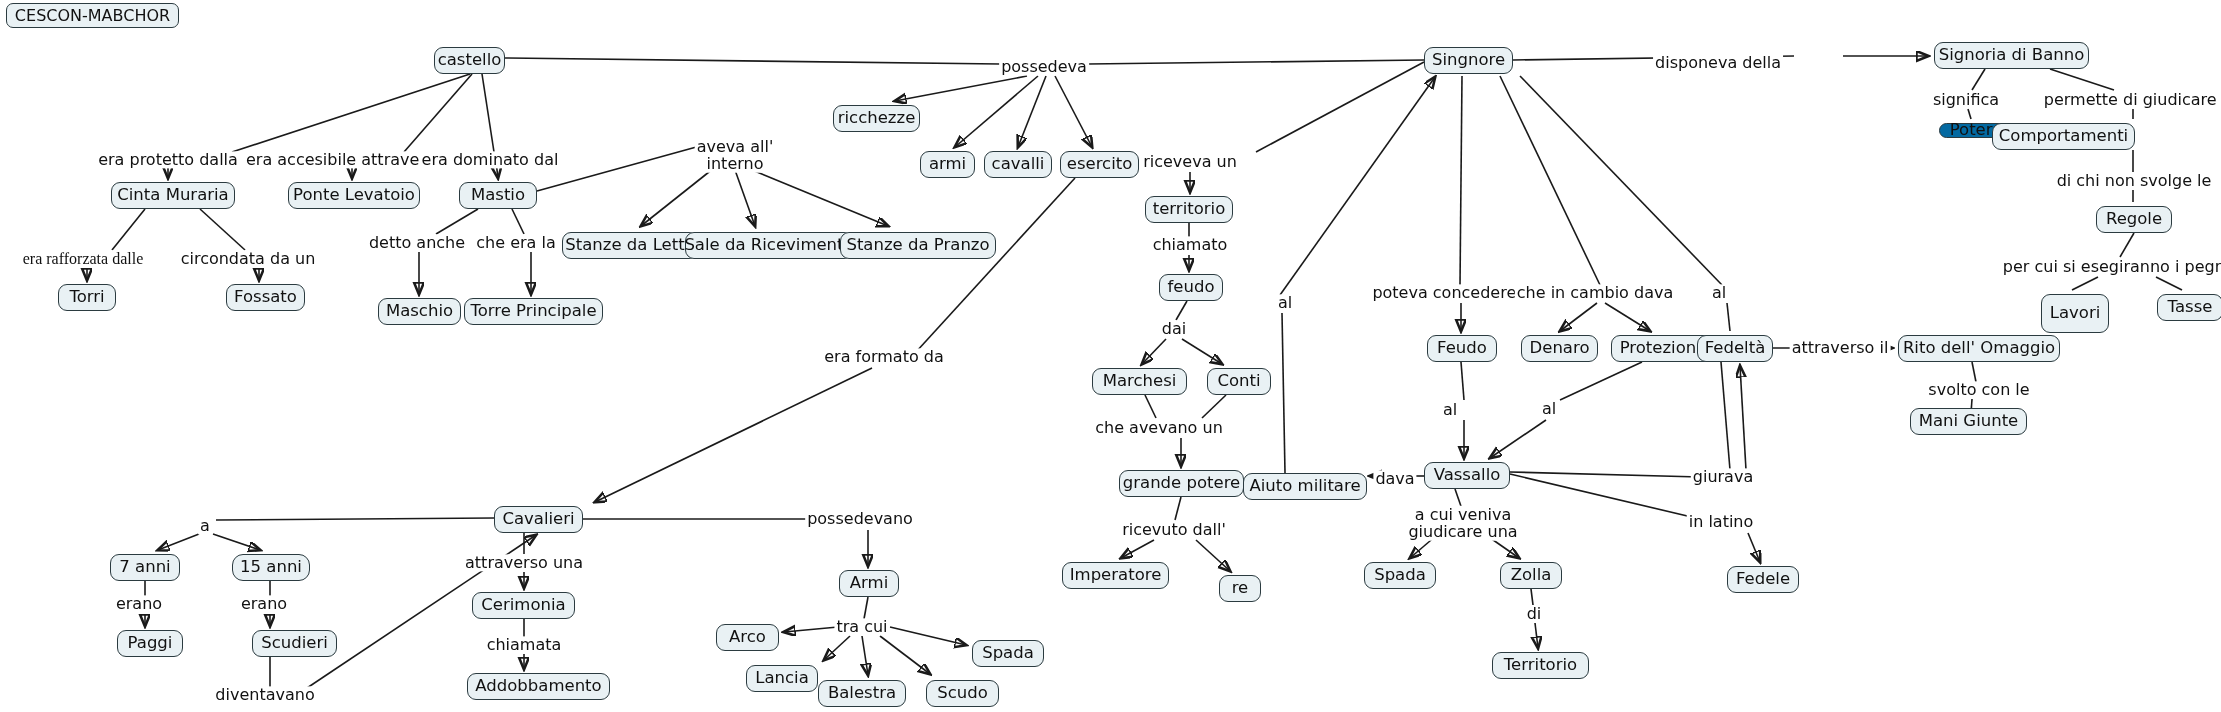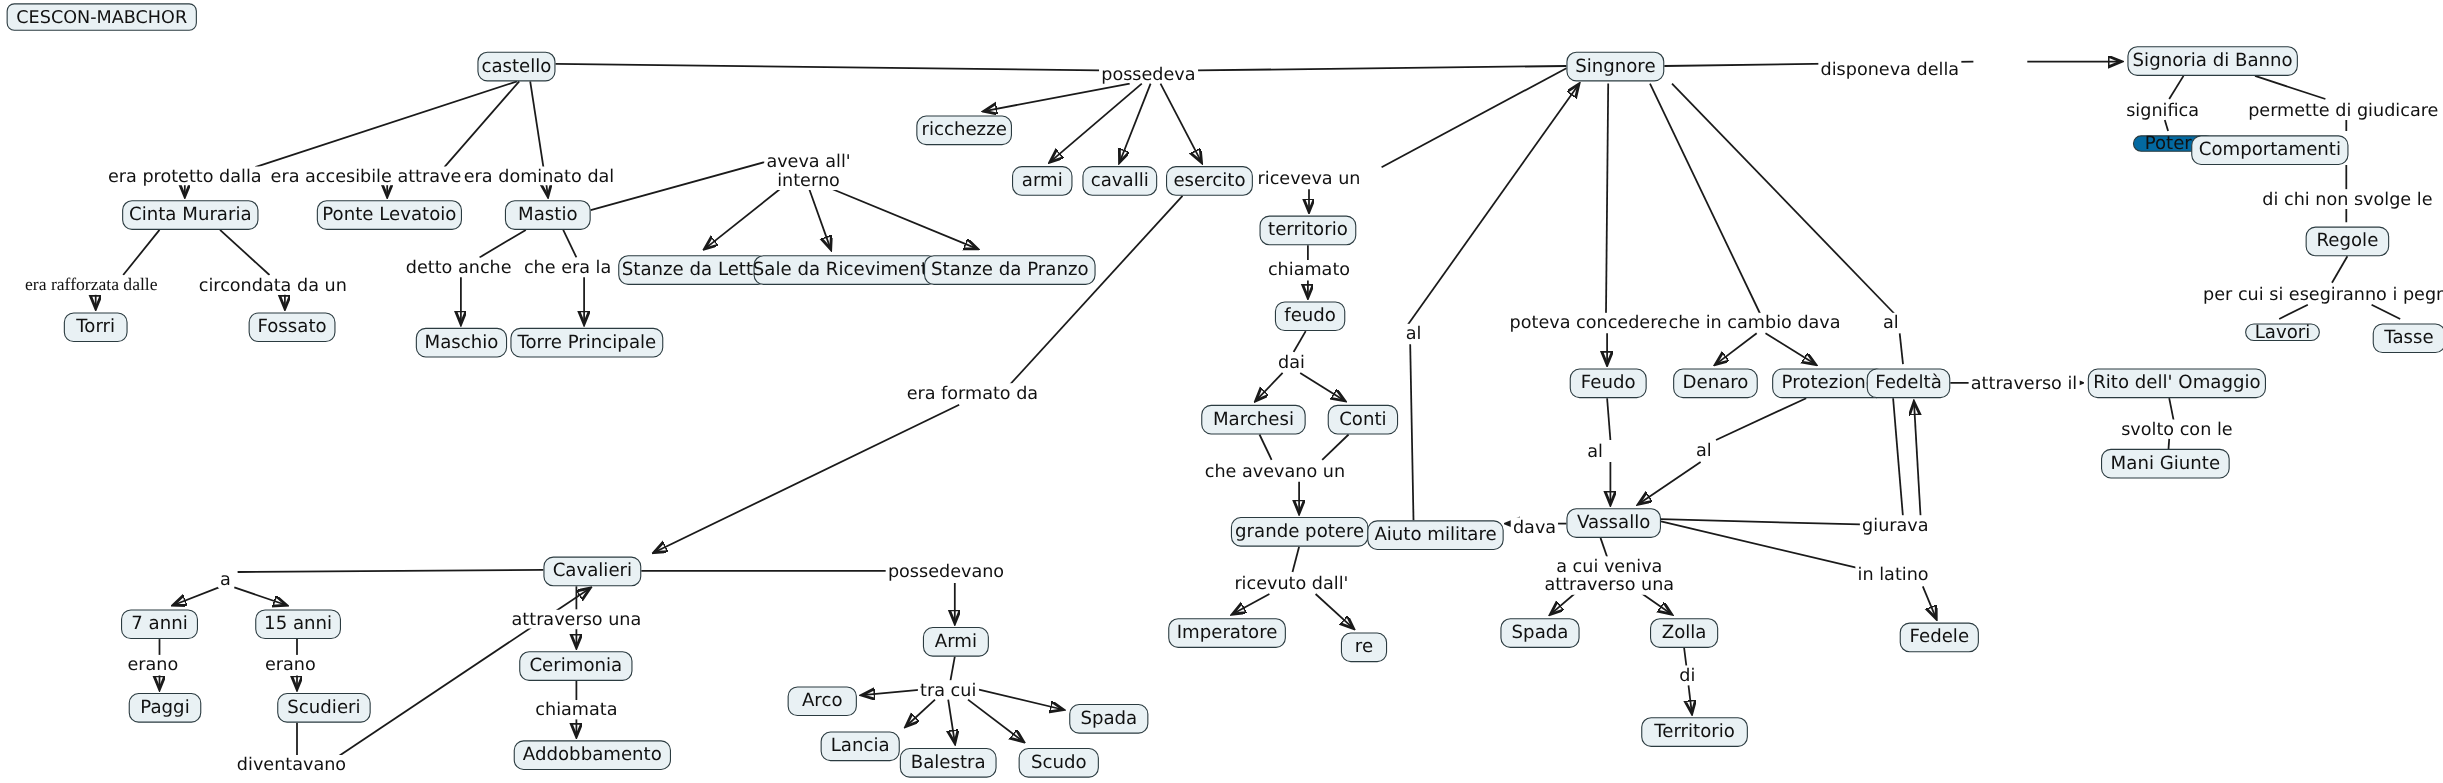--- a/index.html
+++ b/index.html
@@ -221,25 +221,25 @@
       <div class="node" style="left: 1364px; top: 562px; width: 72px; height: 27px; background: rgb(233, 241, 244); border-color: rgb(43, 59, 64);">Spada</div>
       <div class="node" style="left: 1500px; top: 562px; width: 62px; height: 27px; background: rgb(233, 241, 244); border-color: rgb(43, 59, 64);">Zolla</div>
       <div class="node" style="left: 1492px; top: 652px; width: 97px; height: 27px; background: rgb(233, 241, 244); border-color: rgb(43, 59, 64);">Territorio</div>
       <div class="node" style="left: 1727px; top: 566px; width: 72px; height: 27px; background: rgb(233, 241, 244); border-color: rgb(43, 59, 64);">Fedele</div>
       <div class="node" style="left: 1898px; top: 335px; width: 162px; height: 27px; background: rgb(233, 241, 244); border-color: rgb(43, 59, 64);">Rito dell' Omaggio</div>
       <div class="node" style="left: 1910px; top: 408px; width: 117px; height: 27px; background: rgb(233, 241, 244); border-color: rgb(43, 59, 64);">Mani Giunte</div>
       <div class="node" style="left: 1934px; top: 42px; width: 155px; height: 27px; background: rgb(233, 241, 244); border-color: rgb(43, 59, 64);">Signoria di Banno</div>
       <div class="node" style="left: 1939px; top: 123px; width: 74px; height: 15px; background: #0369a1; border-color: rgb(43, 59, 64);">Potere</div>
       <div class="node" style="left: 1992px; top: 123px; width: 143px; height: 27px; background: rgb(233, 241, 244); border-color: rgb(43, 59, 64);">Comportamenti</div>
       <div class="node" style="left: 2096px; top: 206px; width: 76px; height: 27px; background: rgb(233, 241, 244); border-color: rgb(43, 59, 64);">Regole</div>
-      <div class="node" style="left: 2041px; top: 294px; width: 68px; height: 16px; background: rgb(233, 241, 244); border-color: rgb(43, 59, 64);">Lavori</div>
+      <div class="node" style="left: 2041px; top: 294px; width: 68px; height: 39px; background: rgb(233, 241, 244); border-color: rgb(43, 59, 64);">Lavori</div>
       <div class="node" style="left: 2157px; top: 294px; width: 66px; height: 27px; background: rgb(233, 241, 244); border-color: rgb(43, 59, 64);">Tasse</div>
       <div class="node" style="left: 494px; top: 506px; width: 89px; height: 27px; background: rgb(233, 241, 244); border-color: rgb(43, 59, 64);">Cavalieri</div>
       <div class="node" style="left: 110px; top: 554px; width: 70px; height: 27px; background: rgb(233, 241, 244); border-color: rgb(43, 59, 64);">7 anni</div>
-      <div class="node" style="left: 232px; top: 554px; width: 78px; height: 27px; background: rgb(233, 241, 244); border-color: rgb(43, 59, 64);">15 anni</div>
+      <div class="node" style="left: 232px; top: 554px; width: 78px; height: 27px; background: rgb(233, 241, 244); border-color: rgb(43, 59, 64); border-radius: 11px;">15 anni</div>
       <div class="node" style="left: 117px; top: 630px; width: 66px; height: 27px; background: rgb(233, 241, 244); border-color: rgb(43, 59, 64);">Paggi</div>
       <div class="node" style="left: 228px; top: 630px; width: 85px; height: 27px; background: rgb(233, 241, 244); border-color: rgb(43, 59, 64); margin-left: 24px;">Scudieri</div>
       <div class="node" style="left: 472px; top: 592px; width: 103px; height: 27px; background: rgb(233, 241, 244); border-color: rgb(43, 59, 64);">Cerimonia</div>
       <div class="node" style="left: 467px; top: 673px; width: 143px; height: 27px; background: rgb(233, 241, 244); border-color: rgb(43, 59, 64);">Addobbamento</div>
       <div class="node" style="left: 839px; top: 570px; width: 60px; height: 27px; background: rgb(233, 241, 244); border-color: rgb(43, 59, 64);">Armi</div>
       <div class="node" style="left: 716px; top: 624px; width: 63px; height: 27px; background: rgb(233, 241, 244); border-color: rgb(43, 59, 64);">Arco</div>
       <div class="node" style="left: 746px; top: 665px; width: 72px; height: 27px; background: rgb(233, 241, 244); border-color: rgb(43, 59, 64);">Lancia</div>
       <div class="node" style="left: 818px; top: 680px; width: 88px; height: 27px; background: rgb(233, 241, 244); border-color: rgb(43, 59, 64);">Balestra</div>
       <div class="node" style="left: 926px; top: 680px; width: 73px; height: 27px; background: rgb(233, 241, 244); border-color: rgb(43, 59, 64);">Scudo</div>
       <div class="node" style="left: 972px; top: 640px; width: 72px; height: 27px; background: rgb(233, 241, 244); border-color: rgb(43, 59, 64);">Spada</div>
@@ -266,21 +266,21 @@
       <div class="elabel" style="left: 1457px; top: 293px;">poteva concedere un</div>
       <div class="elabel" style="left: 1595px; top: 293px;">che in cambio dava</div>
       <div class="elabel" style="left: 1719px; top: 293px;">al</div>
       <div class="elabel" style="left: 1450px; top: 410px;">al</div>
       <div class="elabel" style="left: 1549px; top: 409px;">al</div>
       <div class="elabel" style="left: 1840px; top: 348px;">attraverso il</div>
       <div class="elabel" style="left: 1723px; top: 477px;">giurava</div>
       <div class="elabel" style="left: 1721px; top: 522px;">in latino</div>
       <div class="elabel" style="left: 1979px; top: 390px;">svolto con le</div>
       <div class="elabel multiline" style="left: 1463px; top: 523px;">a cui veniva
-attraverso una</div>
+giudicare una</div>
       <div class="elabel" style="left: 1534px; top: 614px;">di</div>
       <div class="elabel" style="left: 1966px; top: 100px;">significa</div>
       <div class="elabel" style="left: 2135px; top: 100px;">permette di giudicare i</div>
       <div class="elabel" style="left: 2134px; top: 181px;">di chi non svolge le</div>
       <div class="elabel" style="left: 2116px; top: 267px;">per cui si esegiranno i pegni</div>
       <div class="elabel" style="left: 884px; top: 357px;">era formato da</div>
       <div class="elabel" style="left: 205px; top: 526px;">a</div>
       <div class="elabel" style="left: 139px; top: 604px;">erano</div>
       <div class="elabel" style="left: 264px; top: 604px;">erano</div>
       <div class="elabel" style="left: 265px; top: 695px;">diventavano</div>

